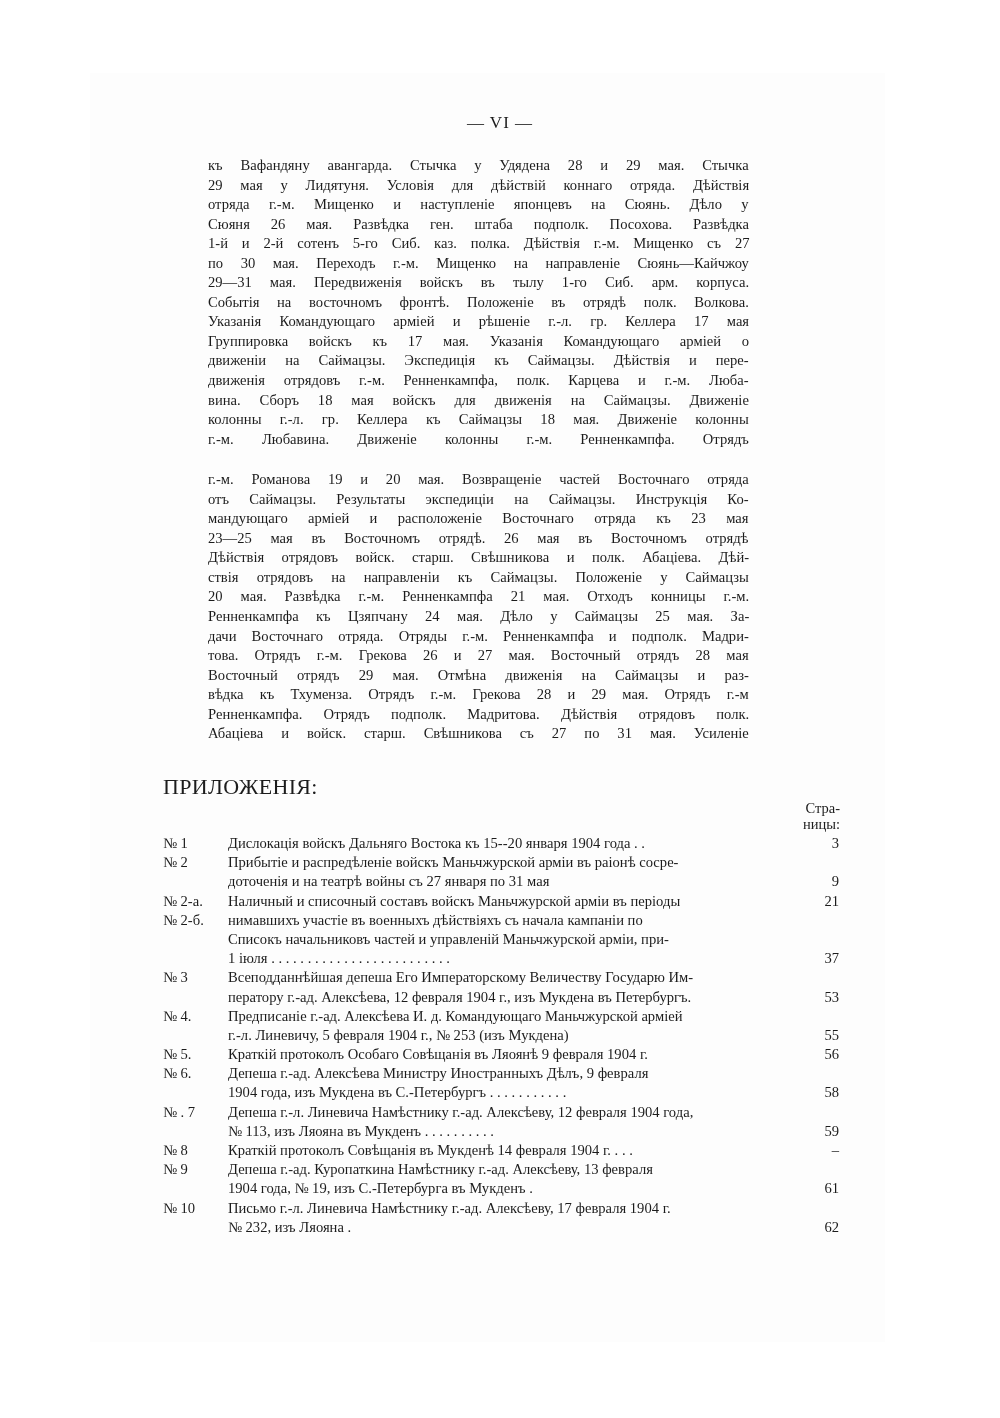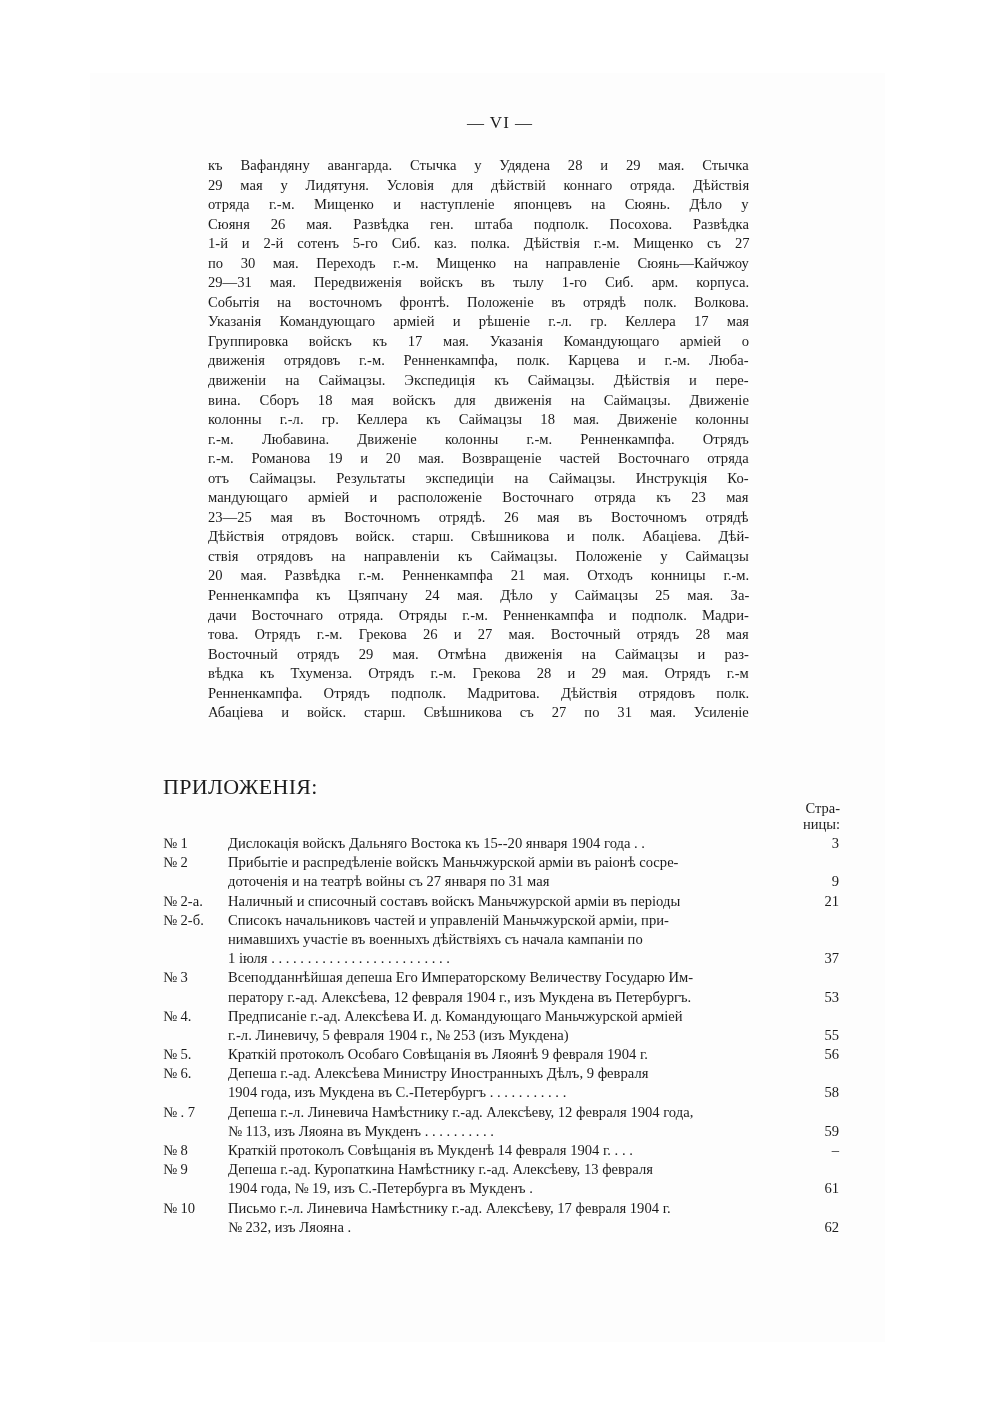--- a/index.html
+++ b/index.html
@@ -57,26 +57,26 @@
     <span class="ln" style="display: block; text-align-last: left; word-spacing: 14.2px;">къ Вафандяну авангарда. Стычка у Удядена 28 и 29 мая. Стычка</span>
     <span class="ln" style="display: block; text-align-last: left; word-spacing: 14.1111px;">29 мая у Лидятуня. Условія для дѣйствій коннаго отряда. Дѣйствія</span>
     <span class="ln" style="display: block; text-align-last: left; word-spacing: 15.6667px;">отряда г.-м. Мищенко и наступленіе японцевъ на Сюянь. Дѣло у</span>
     <span class="ln" style="display: block; text-align-last: left; word-spacing: 17.25px;">Сюяня 26 мая. Развѣдка ген. штаба подполк. Посохова. Развѣдка</span>
     <span class="ln" style="display: block; text-align-last: left; word-spacing: 10.1667px;">1-й и 2-й сотенъ 5-го Сиб. каз. полка. Дѣйствія г.-м. Мищенко съ 27</span>
     <span class="ln" style="display: block; text-align-last: left; word-spacing: 13.875px;">по 30 мая. Переходъ г.-м. Мищенко на направленіе Сюянь—Кайчжоу</span>
     <span class="ln" style="display: block; text-align-last: left; word-spacing: 14.4444px;">29—31 мая. Передвиженія войскъ въ тылу 1-го Сиб. арм. корпуса.</span>
     <span class="ln" style="display: block; text-align-last: left; word-spacing: 14px;">Событія на восточномъ фронтѣ. Положеніе въ отрядѣ полк. Волкова.</span>
     <span class="ln" style="display: block; text-align-last: left; word-spacing: 14.5556px;">Указанія Командующаго арміей и рѣшеніе г.-л. гр. Келлера 17 мая</span>
     <span class="ln" style="display: block; text-align-last: left; word-spacing: 17px;">Группировка войскъ къ 17 мая. Указанія Командующаго арміей о</span>
+    <span class="ln" style="display: block; text-align-last: left; word-spacing: 15.375px;">движеніи на Саймацзы. Экспедиція къ Саймацзы. Дѣйствія и пере-</span>
     <span class="ln" style="display: block; text-align-last: left; word-spacing: 15.125px;">движенія отрядовъ г.-м. Ренненкампфа, полк. Карцева и г.-м. Любa-</span>
-    <span class="ln" style="display: block; text-align-last: left; word-spacing: 15.375px;">движеніи на Саймацзы. Экспедиція къ Саймацзы. Дѣйствія и пере-</span>
     <span class="ln" style="display: block; text-align-last: left; word-spacing: 15.2222px;">вина. Сборъ 18 мая войскъ для движенія на Саймацзы. Движеніе</span>
     <span class="ln" style="display: block; text-align-last: left; word-spacing: 14.6667px;">колонны г.-л. гр. Келлера къ Саймацзы 18 мая. Движеніе колонны</span>
     <span class="ln" style="display: block; text-align-last: left; word-spacing: 24.5px;">г.-м. Любавина. Движеніе колонны г.-м. Ренненкампфа. Отрядъ</span>
-    <span class="ln" style="display: block; text-align-last: left; word-spacing: 14.1111px;">г.-м. Романова 19 и 20 мая. Возвращеніе частей Восточнаго отряда</span>
+    <span class="ln" style="display: block; text-align-last: left; word-spacing: 14.1111px; margin-top: 21px;">г.-м. Романова 19 и 20 мая. Возвращеніе частей Восточнаго отряда</span>
     <span class="ln" style="display: block; text-align-last: left; word-spacing: 16.5714px;">отъ Саймацзы. Результаты экспедиціи на Саймацзы. Инструкція Ко-</span>
     <span class="ln" style="display: block; text-align-last: left; word-spacing: 16.75px;">мандующаго арміей и расположеніе Восточнаго отряда къ 23 мая</span>
     <span class="ln" style="display: block; text-align-last: left; word-spacing: 15px;">23—25 мая въ Восточномъ отрядѣ. 26 мая въ Восточномъ отрядѣ</span>
     <span class="ln" style="display: block; text-align-last: left; word-spacing: 13.75px;">Дѣйствія отрядовъ войск. старш. Свѣшникова и полк. Абаціева. Дѣй-</span>
     <span class="ln" style="display: block; text-align-last: left; word-spacing: 14.5px;">ствія отрядовъ на направленіи къ Саймацзы. Положеніе у Саймацзы</span>
     <span class="ln" style="display: block; text-align-last: left; word-spacing: 14.3333px;">20 мая. Развѣдка г.-м. Ренненкампфа 21 мая. Отходъ конницы г.-м.</span>
     <span class="ln" style="display: block; text-align-last: left; word-spacing: 13.7px;">Ренненкампфа къ Цзяпчану 24 мая. Дѣло у Саймацзы 25 мая. За-</span>
     <span class="ln" style="display: block; text-align-last: left; word-spacing: 11.5px;">дачи Восточнаго отряда. Отряды г.-м. Ренненкампфа и подполк. Мадри-</span>
     <span class="ln" style="display: block; text-align-last: left; word-spacing: 12.5455px;">това. Отрядъ г.-м. Грекова 26 и 27 мая. Восточный отрядъ 28 мая</span>
     <span class="ln" style="display: block; text-align-last: left; word-spacing: 15.5556px;">Восточный отрядъ 29 мая. Отмѣна движенія на Саймацзы и раз-</span>
@@ -111,22 +111,22 @@
     <div class="appx-row">
       <div class="appx-num">№  2-а.</div>
       <div class="appx-text">
         <span class="ln" style="display: block;">Наличный и списочный составъ войскъ Маньчжурской арміи въ періоды</span>
       </div>
       <div class="appx-page">21</div>
     </div>
     <div class="appx-row">
       <div class="appx-num">№  2-б.</div>
       <div class="appx-text">
+        <span class="ln" style="display: block;">нимавшихъ участіе въ военныхъ дѣйствіяхъ съ начала кампаніи по</span>
         <span class="ln" style="display: block;">Списокъ начальниковъ частей и управленій Маньчжурской арміи, при-</span>
-        <span class="ln" style="display: block;">нимавшихъ участіе въ военныхъ дѣйствіяхъ съ начала кампаніи по</span>
         <span class="ln" style="display: block;">1 іюля  .  .  .  .  .  .  .  .  .  .  .  .  .  .  .  .  .  .  .  .  .  .  .  .  .</span>
       </div>
       <div class="appx-page">37</div>
     </div>
     <div class="appx-row">
       <div class="appx-num">№  3</div>
       <div class="appx-text">
         <span class="ln" style="display: block;">Всеподданнѣйшая депеша Его Императорскому Величеству Государю Им-</span>
         <span class="ln" style="display: block;">ператору г.-ад. Алексѣева, 12 февраля 1904 г., изъ Мукдена въ Петербургъ.</span>
       </div>

